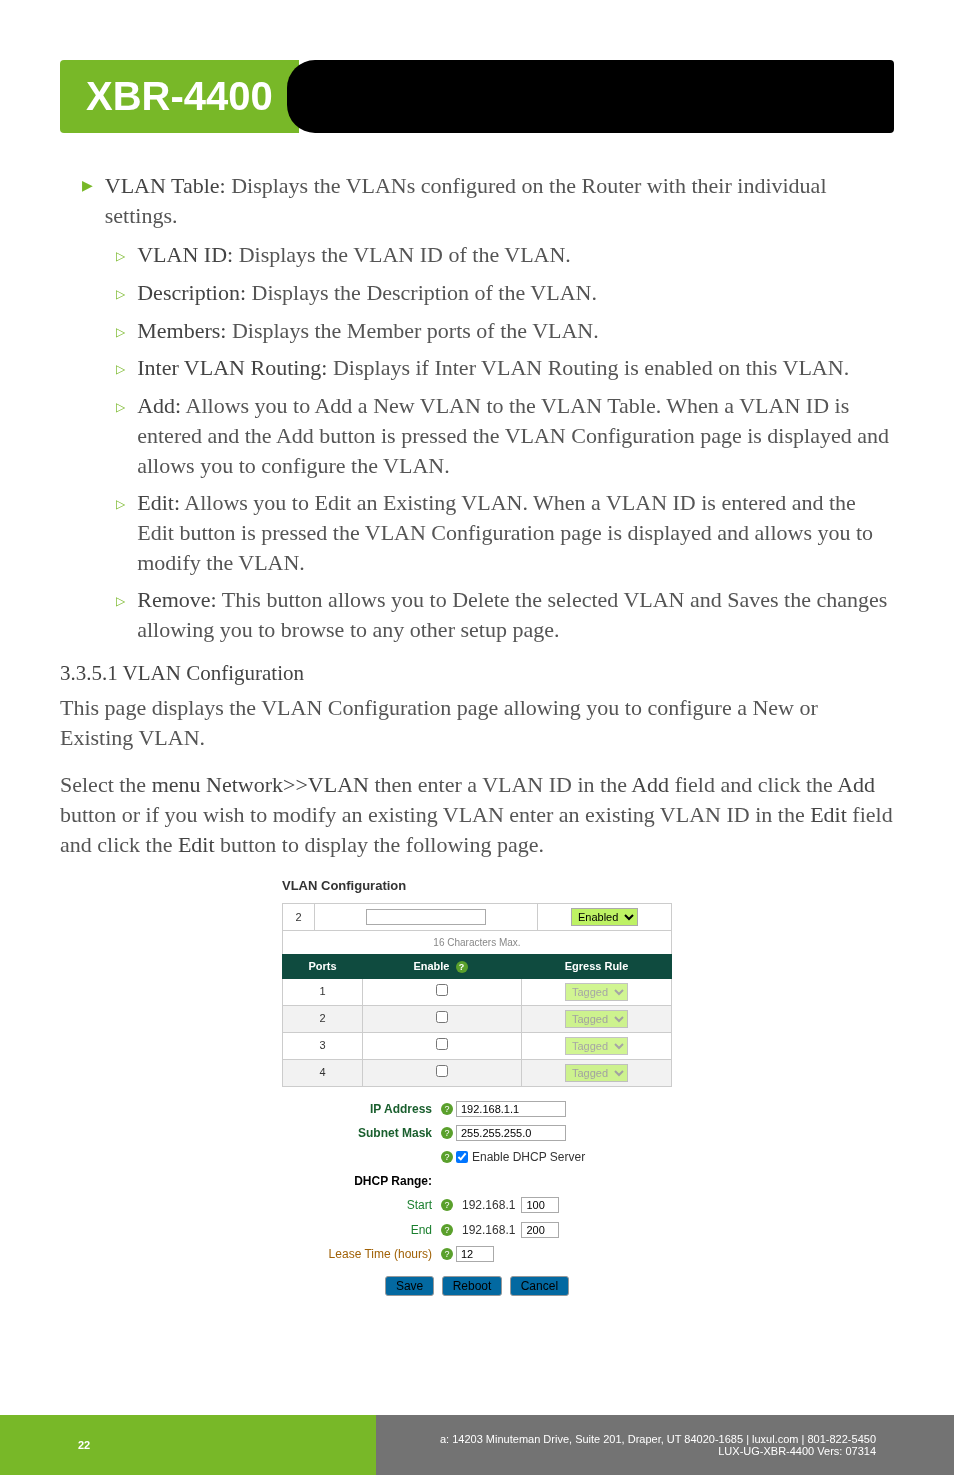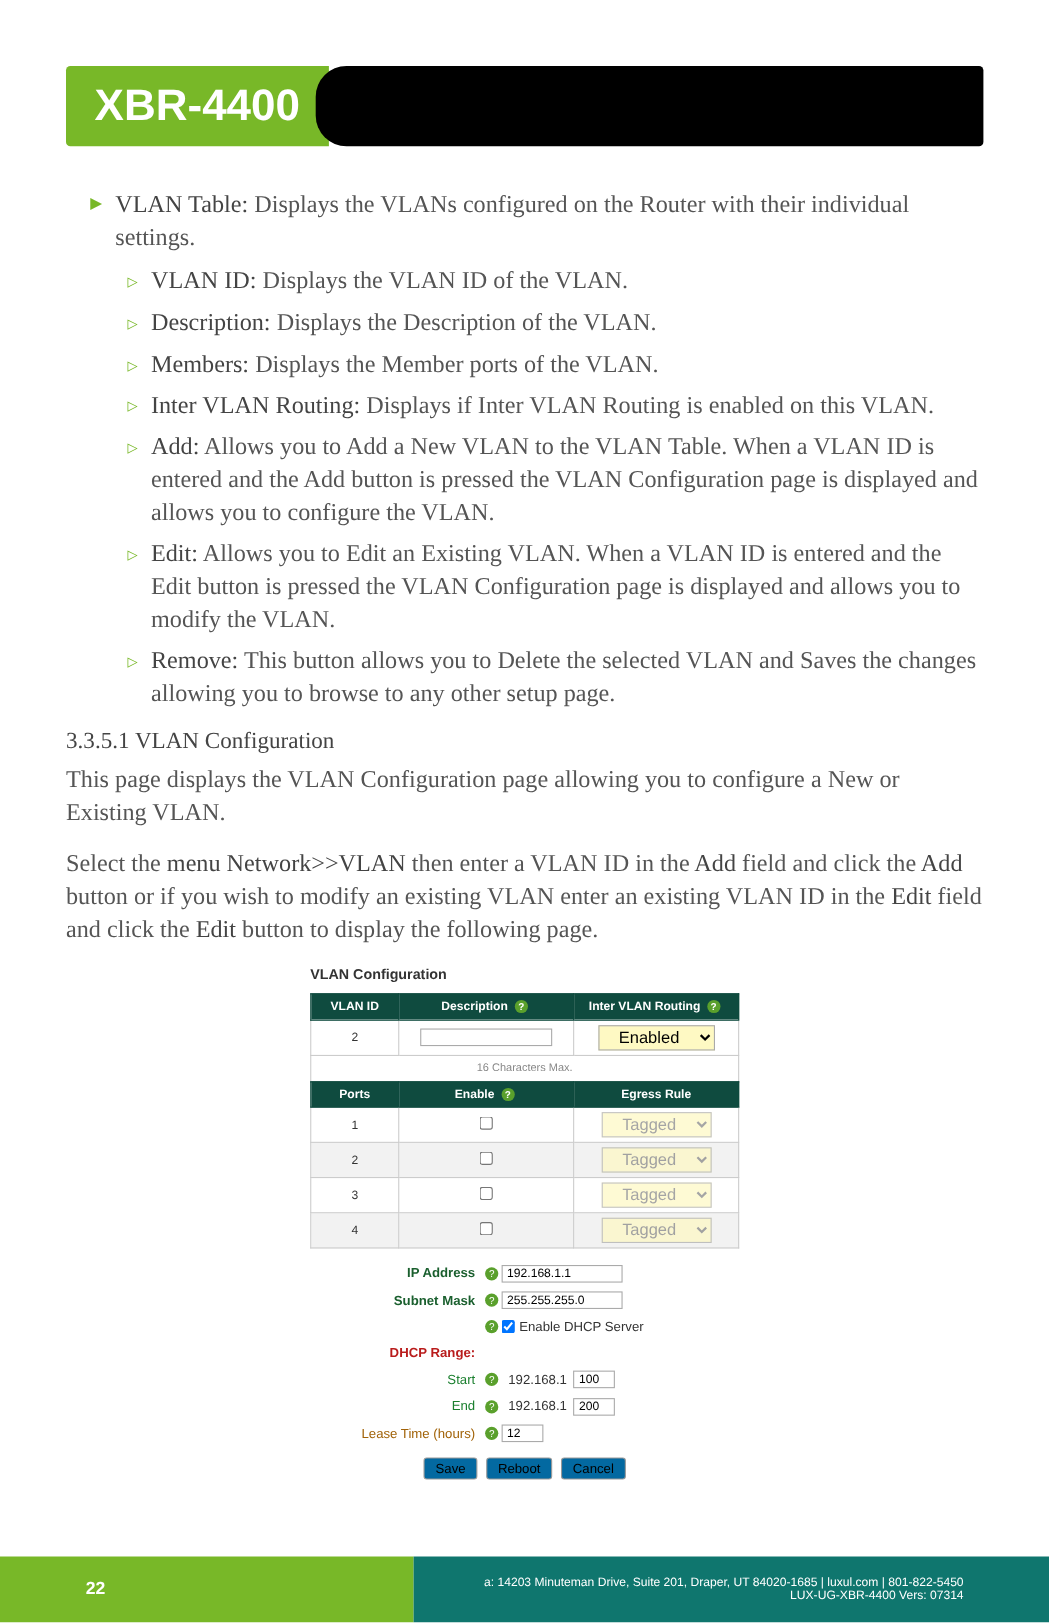--- a/index.html
+++ b/index.html
@@ -17,33 +17,33 @@
   .sec-head { font-size: 21px; color: #444; margin: 14px 0 6px 0; }
   .para { margin-bottom: 18px; }
   .shot-wrap { display: flex; justify-content: center; margin-top: 10px; }
   .shot { width: 390px; font-family: Arial, Helvetica, sans-serif; font-size: 12px; color: #333; }
   .shot-title { font-weight: bold; margin-bottom: 8px; font-size: 13px; }
   table.cfg { border-collapse: collapse; width: 100%; }
   table.cfg th { background: #0f4b3f; color: #fff; font-size: 11px; font-weight: bold; padding: 4px 6px; border: 1px solid #0f4b3f; }
   table.cfg td { background: #fff; font-size: 11px; padding: 4px 6px; border: 1px solid #ccc; text-align: center; }
   table.cfg tr.alt td { background: #f2f2f2; }
   .help { display: inline-block; width: 12px; height: 12px; border-radius: 50%; background: #5aa02c; color: #fff; font-size: 9px; line-height: 12px; text-align: center; vertical-align: middle; margin: 0 3px; }
-  .sel { font-size: 15px; padding: 1px 14px; border: 1px solid #aaa; background: #fef9c3; }
+  .sel { font-size: 11px; padding: 1px 2px; border: 1px solid #aaa; background: #bef264; }
   .inp { font-size: 11px; padding: 1px 4px; border: 1px solid #aaa; background: #fff; width: 110px; }
   .inp-sm { width: 38px; }
   .mute { color: #888; font-size: 10px; }
   .form-row { display: flex; align-items: center; margin: 8px 0; }
   .form-label { width: 150px; text-align: right; font-weight: bold; color: #1a5f2e; font-size: 12px; margin-right: 6px; }
   .form-label.plain { font-weight: normal; color: #a16207; }
   .btns { text-align: center; margin-top: 14px; }
   .btns button { font-size: 12px; padding: 2px 10px; margin: 0 2px; border: 1px solid #999; background: #0369a1; border-radius: 3px; }
   .footer { position: absolute; left: 0; bottom: 0; width: 954px; display: flex; }
   .footer-left { background: #78b828; width: 376px; height: 60px; display: flex; align-items: center; color: #fff; font-family: Arial, sans-serif; }
-  .footer-pg { font-size: 16px; font-weight: bold; margin-left: 78px; }
-  .footer-right { background: #0f766e; flex: 1; height: 60px; color: #fff; font-size: 11px; font-family: Arial, sans-serif; display: flex; flex-direction: column; justify-content: center; align-items: flex-end; padding-right: 78px; }
+  .footer-pg { font-size: 11px; font-weight: bold; margin-left: 78px; }
+  .footer-right { background: #737373; flex: 1; height: 60px; color: #fff; font-size: 11px; font-family: Arial, sans-serif; display: flex; flex-direction: column; justify-content: center; align-items: flex-end; padding-right: 78px; }
   .cb { width: 12px; height: 12px; }
   .hint { text-align: center; }
 </style>
 </head>
 <body>
 
 <div class="page">
   <div class="header">
     <div class="header-left">XBR-4400</div>
     <div class="header-right"></div>
@@ -96,25 +96,20 @@
     <div class="para">
       <span>Select the </span><b class="term">menu Network&gt;&gt;VLAN</b><span> then enter a VLAN ID in the </span><b class="term">Add</b><span> field and click the </span><b class="term">Add</b><span> button or if you wish to modify an existing VLAN enter an existing VLAN ID in the </span><b class="term">Edit</b><span> field and click the </span><b class="term">Edit</b><span> button to display the following page.</span>
     </div>
 
     <div class="shot-wrap">
       <div class="shot">
         <div class="shot-title">VLAN Configuration</div>
 
         <table class="cfg">
           <tbody>
-              <tr>
-            <th style="width:80px">VLAN ID</th>
-            <th><span>Description</span> <span class="help">?</span></th>
-            <th style="width:150px"><span>Inter VLAN Routing</span> <span class="help">?</span></th>
-          </tr>
           <tr>
             <td>2</td>
             <td><input class="inp" style="width: 120px;"></td>
             <td><select class="sel"><option>Enabled</option></select></td>
           </tr>
           <tr>
             <td colspan="3" class="hint" style="border-top:none"><span class="mute">16 Characters Max.</span></td>
           </tr>
         </tbody>
           </table>
@@ -160,21 +155,21 @@
             <span class="help">?</span>
             <input class="inp" value="255.255.255.0" style="">
           </div>
           <div class="form-row">
             <div class="form-label"></div>
             <span class="help">?</span>
             <input type="checkbox" checked="" class="cb" style="">
             <span style="margin-left:4px">Enable DHCP Server</span>
           </div>
           <div class="form-row">
-            <div class="form-label" style="color:#b91c1c">DHCP Range:</div>
+            <div class="form-label" style="color:#000000">DHCP Range:</div>
           </div>
           <div class="form-row">
             <div class="form-label plain" style="color:#1a7f2e">Start</div>
             <span class="help">?</span>
             <span style="margin:0 6px">192.168.1</span>
             <input class="inp inp-sm" value="100" style="">
           </div>
           <div class="form-row">
             <div class="form-label plain" style="color:#1a7f2e">End</div>
             <span class="help">?</span>

